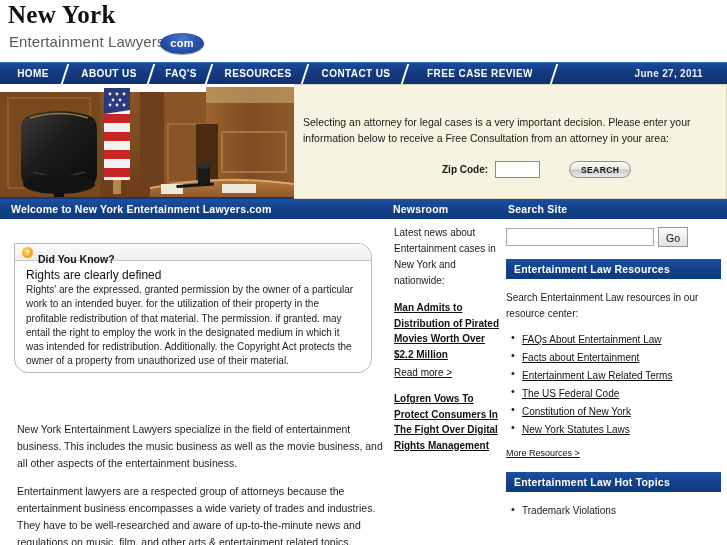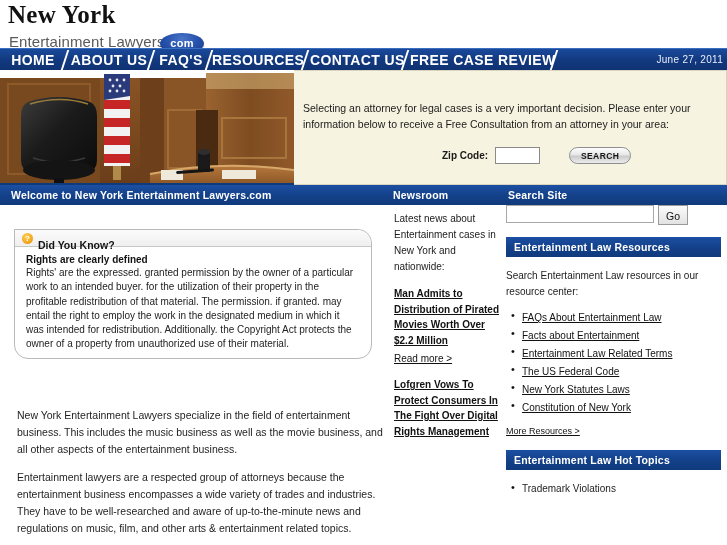--- a/index.html
+++ b/index.html
@@ -6,21 +6,21 @@
   html, body {
     margin: 0; padding: 0;
     width: 727px; height: 545px;
     overflow: hidden;
     background: #ffffff;
     font-family: "Liberation Sans", sans-serif;
   }
   .page { position: relative; width: 727px; height: 545px; background: #fff; }
 
   
-  .masthead { position: relative; height: 48px; background: #fff; }
+  .masthead { position: relative; height: 62px; background: #fff; }
   .brand-title {
     position: absolute; left: 8px; top: 1px;
     font-family: "Liberation Serif", serif;
     font-weight: bold; font-size: 25px; color: #111;
     letter-spacing: 0.3px;
   }
   .brand-sub {
     position: absolute; left: 9px; top: 33px;
     font-size: 15px; color: #5a5a5a; letter-spacing: 0.1px;
   }
@@ -35,31 +35,31 @@
 
   
   .navbar {
     position: relative; height: 22px;
     background: linear-gradient(#1a4a9c 0%, #12397f 52%, #0f3272 100%);
     border-top: 1px solid #3a6ec0;
   }
   .nav-items { position: relative; height: 22px; }
   .nav-item {
     position: absolute; top: 0; height: 22px; line-height: 22px;
-    color: #ffffff; font-size: 14px; font-weight: bold;
+    color: #ffffff; font-size: 10px; font-weight: bold;
     letter-spacing: .4px; text-align: center; white-space: nowrap;
     cursor: pointer;
   }
   .nav-sep {
     position: absolute; top: 1px; width: 2px; height: 20px;
     background: #ffffff; transform: skewX(-18deg);
   }
   .nav-date {
-    position: absolute; top: 0; right: 4px; height: 22px; line-height: 22px;
-    color: #e8eefc; font-size: 10px; font-weight: normal; letter-spacing: .3px;
+    position: absolute; top: 0; right: 24px; height: 22px; line-height: 22px;
+    color: #e8eefc; font-size: 10px; font-weight: bold; letter-spacing: .3px;
   }
 
   
   .hero { position: relative; height: 115px; }
   .hero-photo {
     position: absolute; left: 0; top: 0; width: 294px; height: 115px;
     overflow: hidden; background: #6b3f20;
   }
   .hero-right {
     position: absolute; left: 294px; top: 0; right: 0; height: 115px;
@@ -112,21 +112,21 @@
   .dyk-qicon {
     position: absolute; left: 7px; top: 3px; width: 11px; height: 11px;
     border-radius: 50%; background: radial-gradient(circle at 40% 32%, #ffd24d, #f0a01a 70%, #d4860d 100%);
     color: #fff; font-size: 8px; font-weight: bold; line-height: 11px; text-align: center;
   }
   .dyk-title {
     position: absolute; left: 23px; top: 7px;
     font-size: 10.5px; font-weight: bold; color: #131313; line-height: 16px;
   }
   .dyk-body { padding: 7px 12px 0 11px; }
-  .dyk-sub { font-size: 10px; font-weight: bold; color: #131313; margin-bottom: 1px; }
+  .dyk-sub { font-size: 12px; font-weight: normal; color: #131313; margin-bottom: 1px; }
   .dyk-text { font-size: 10px; color: #232323; line-height: 14.3px; }
 
   .para {
     position: absolute; left: 17px; width: 372px;
     font-size: 10.5px; color: #1e1e1e; line-height: 17px;
   }
   .para-1 { top: 202px; }
   .para-2 { top: 264px; }
 
   
@@ -138,21 +138,21 @@
     text-decoration: underline; line-height: 15.5px; cursor: pointer;
   }
   .news-body { font-size: 10px; color: #232323; line-height: 14.5px; margin-top: 1px; }
   .news-more {
     display: inline-block; font-size: 10px; color: #111;
     text-decoration: underline; cursor: pointer; line-height: 15px;
   }
 
   
   .col-right { position: absolute; left: 506px; top: 0; width: 215px; height: 325px; }
-  .site-search { display: flex; }
+  .site-search { display: flex; align-items: center; padding-top: 8px; }
   .site-search-input {
     width: 148px; height: 18px; border: 1px solid #a8a8a8; background: #fff;
     font-size: 10px; padding: 0 4px; font-family: "Liberation Sans", sans-serif;
   }
   .go-btn {
     margin-left: 4px; width: 30px; height: 20px;
     border: 1px solid #9a9a9a; background: linear-gradient(#fcfcfc, #e2e2e2);
     font-size: 10.5px; color: #111; cursor: pointer; line-height: 18px; text-align: center;
     font-family: "Liberation Sans", sans-serif;
   }
@@ -335,22 +335,22 @@
         <button class="go-btn">Go</button>
       </div>
 
       <div class="panel-head">Entertainment Law Resources</div>
       <div class="panel-text">Search Entertainment Law resources in our resource center:</div>
       <ul class="res-list">
         <li><a class="res-link">FAQs About Entertainment Law</a></li>
         <li><a class="res-link">Facts about Entertainment</a></li>
         <li><a class="res-link">Entertainment Law Related Terms</a></li>
         <li><a class="res-link">The US Federal Code</a></li>
+        <li><a class="res-link">Constitution of New York</a></li>
         <li><a class="res-link">New York Statutes Laws</a></li>
-        <li><a class="res-link">Constitution of New York</a></li>
       </ul>
       <a class="more-res">More Resources &gt;</a>
 
       <div class="panel-head">Entertainment Law Hot Topics</div>
       <ul class="hot-list">
         <li>Trademark Violations</li>
       </ul>
     </div>
 
   </div>

